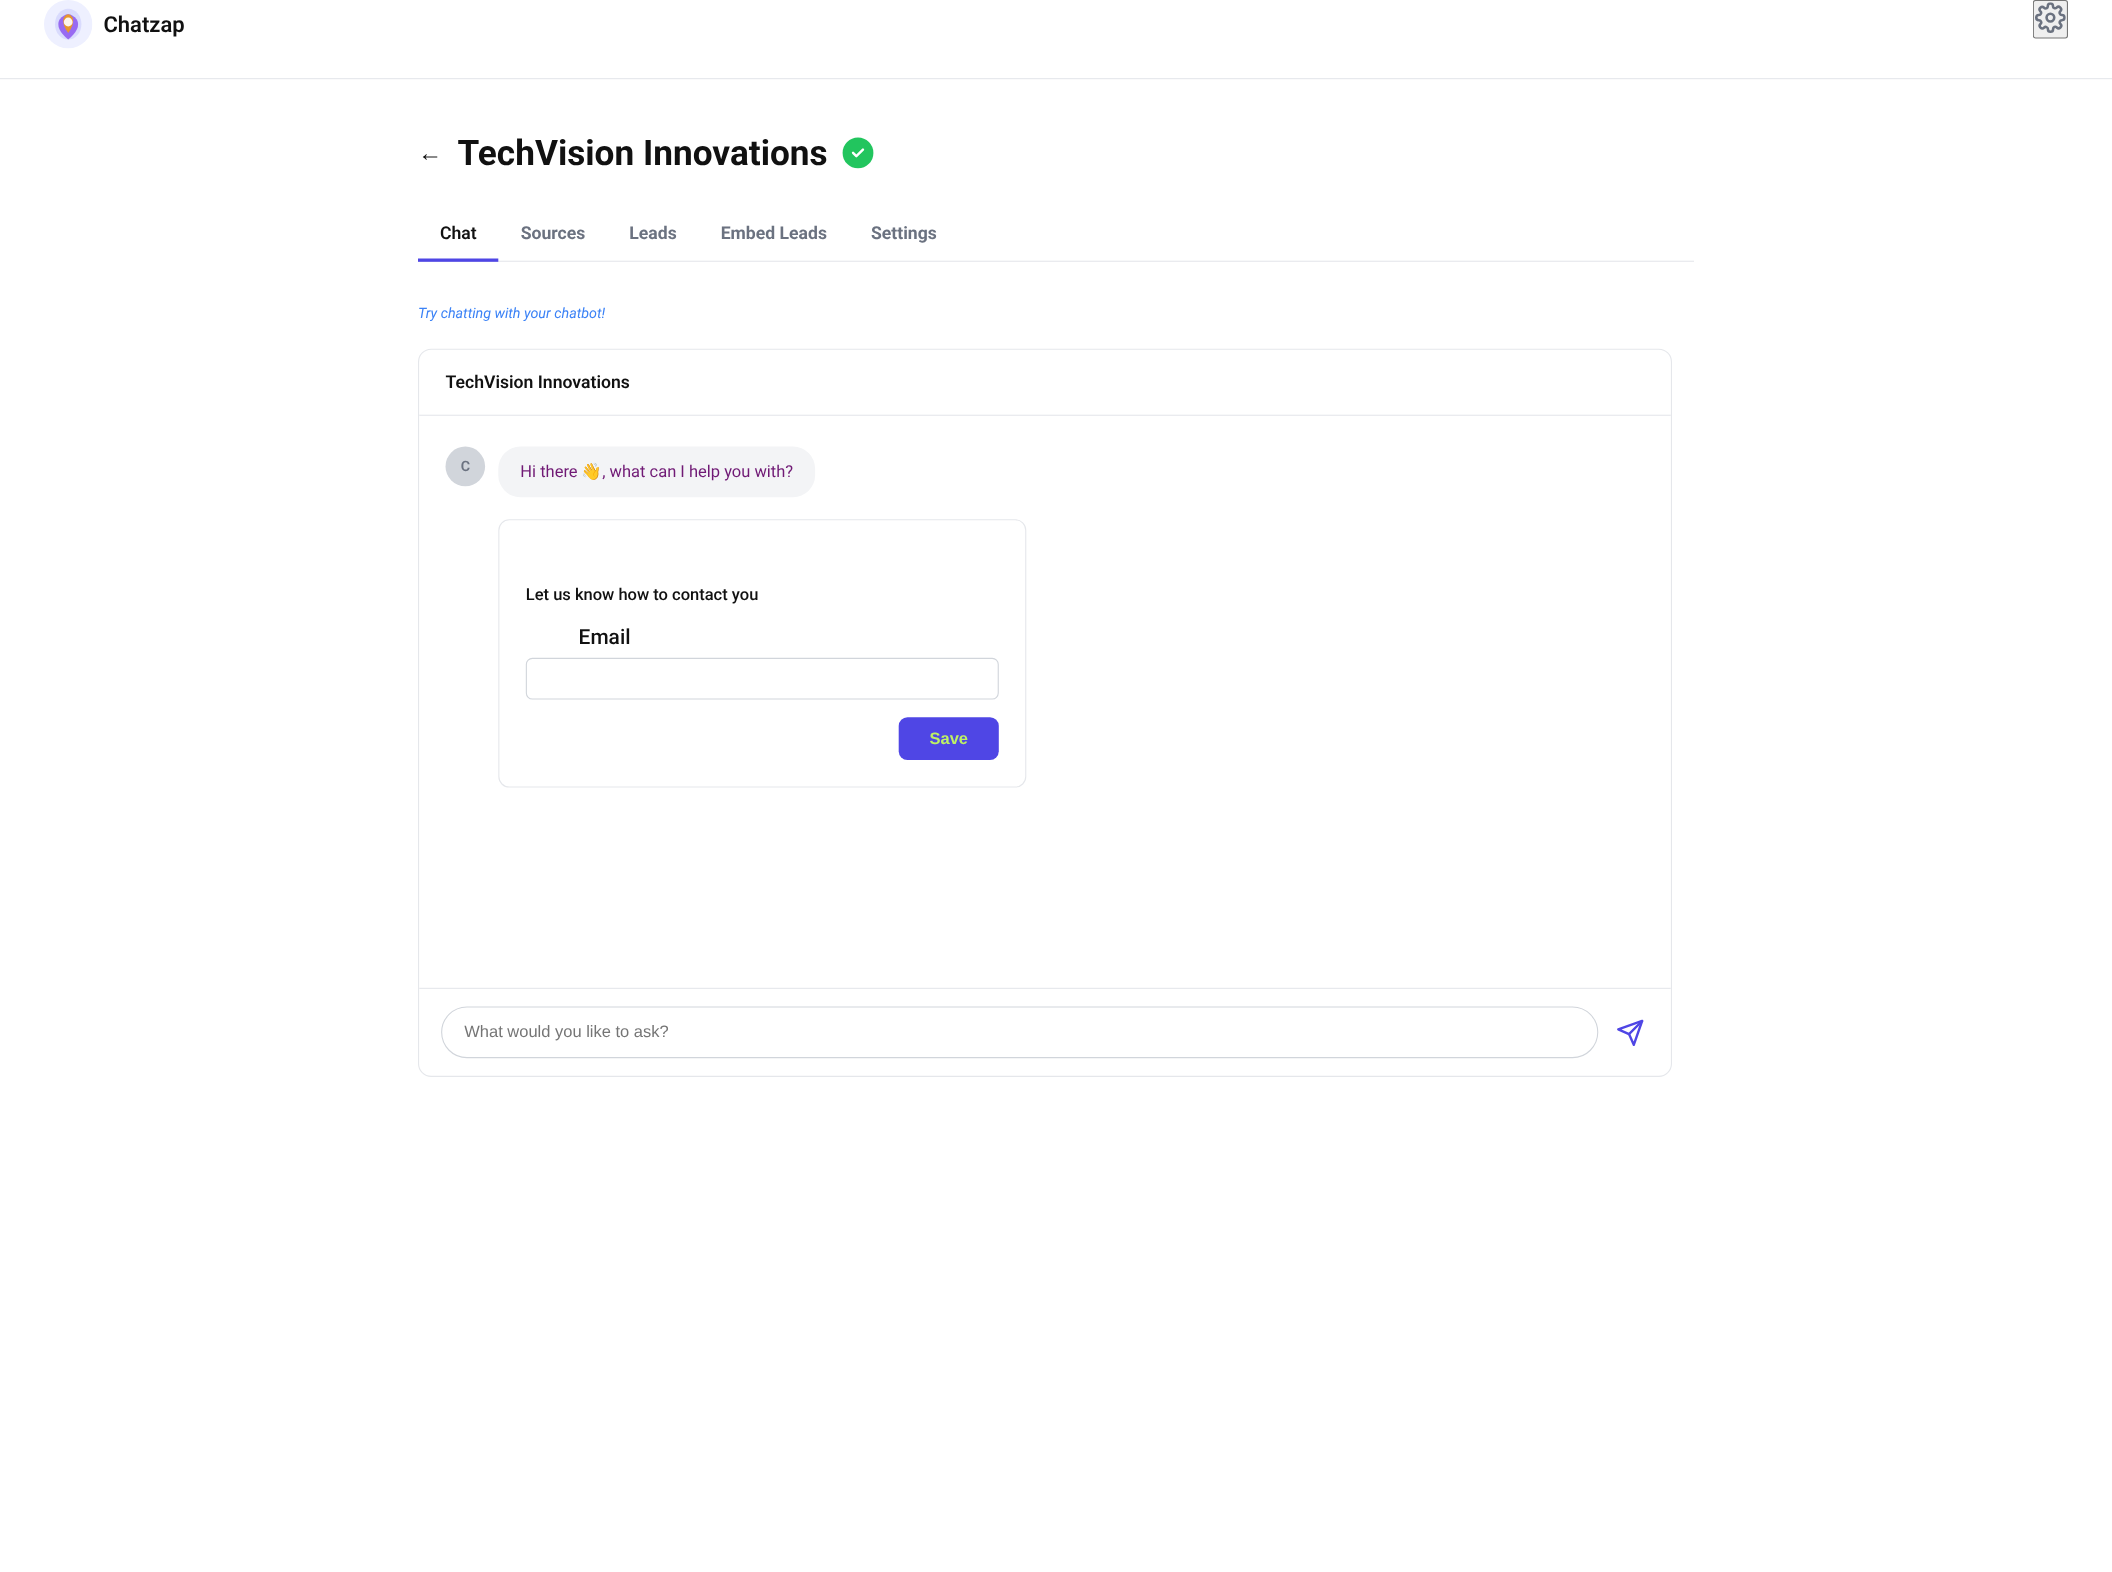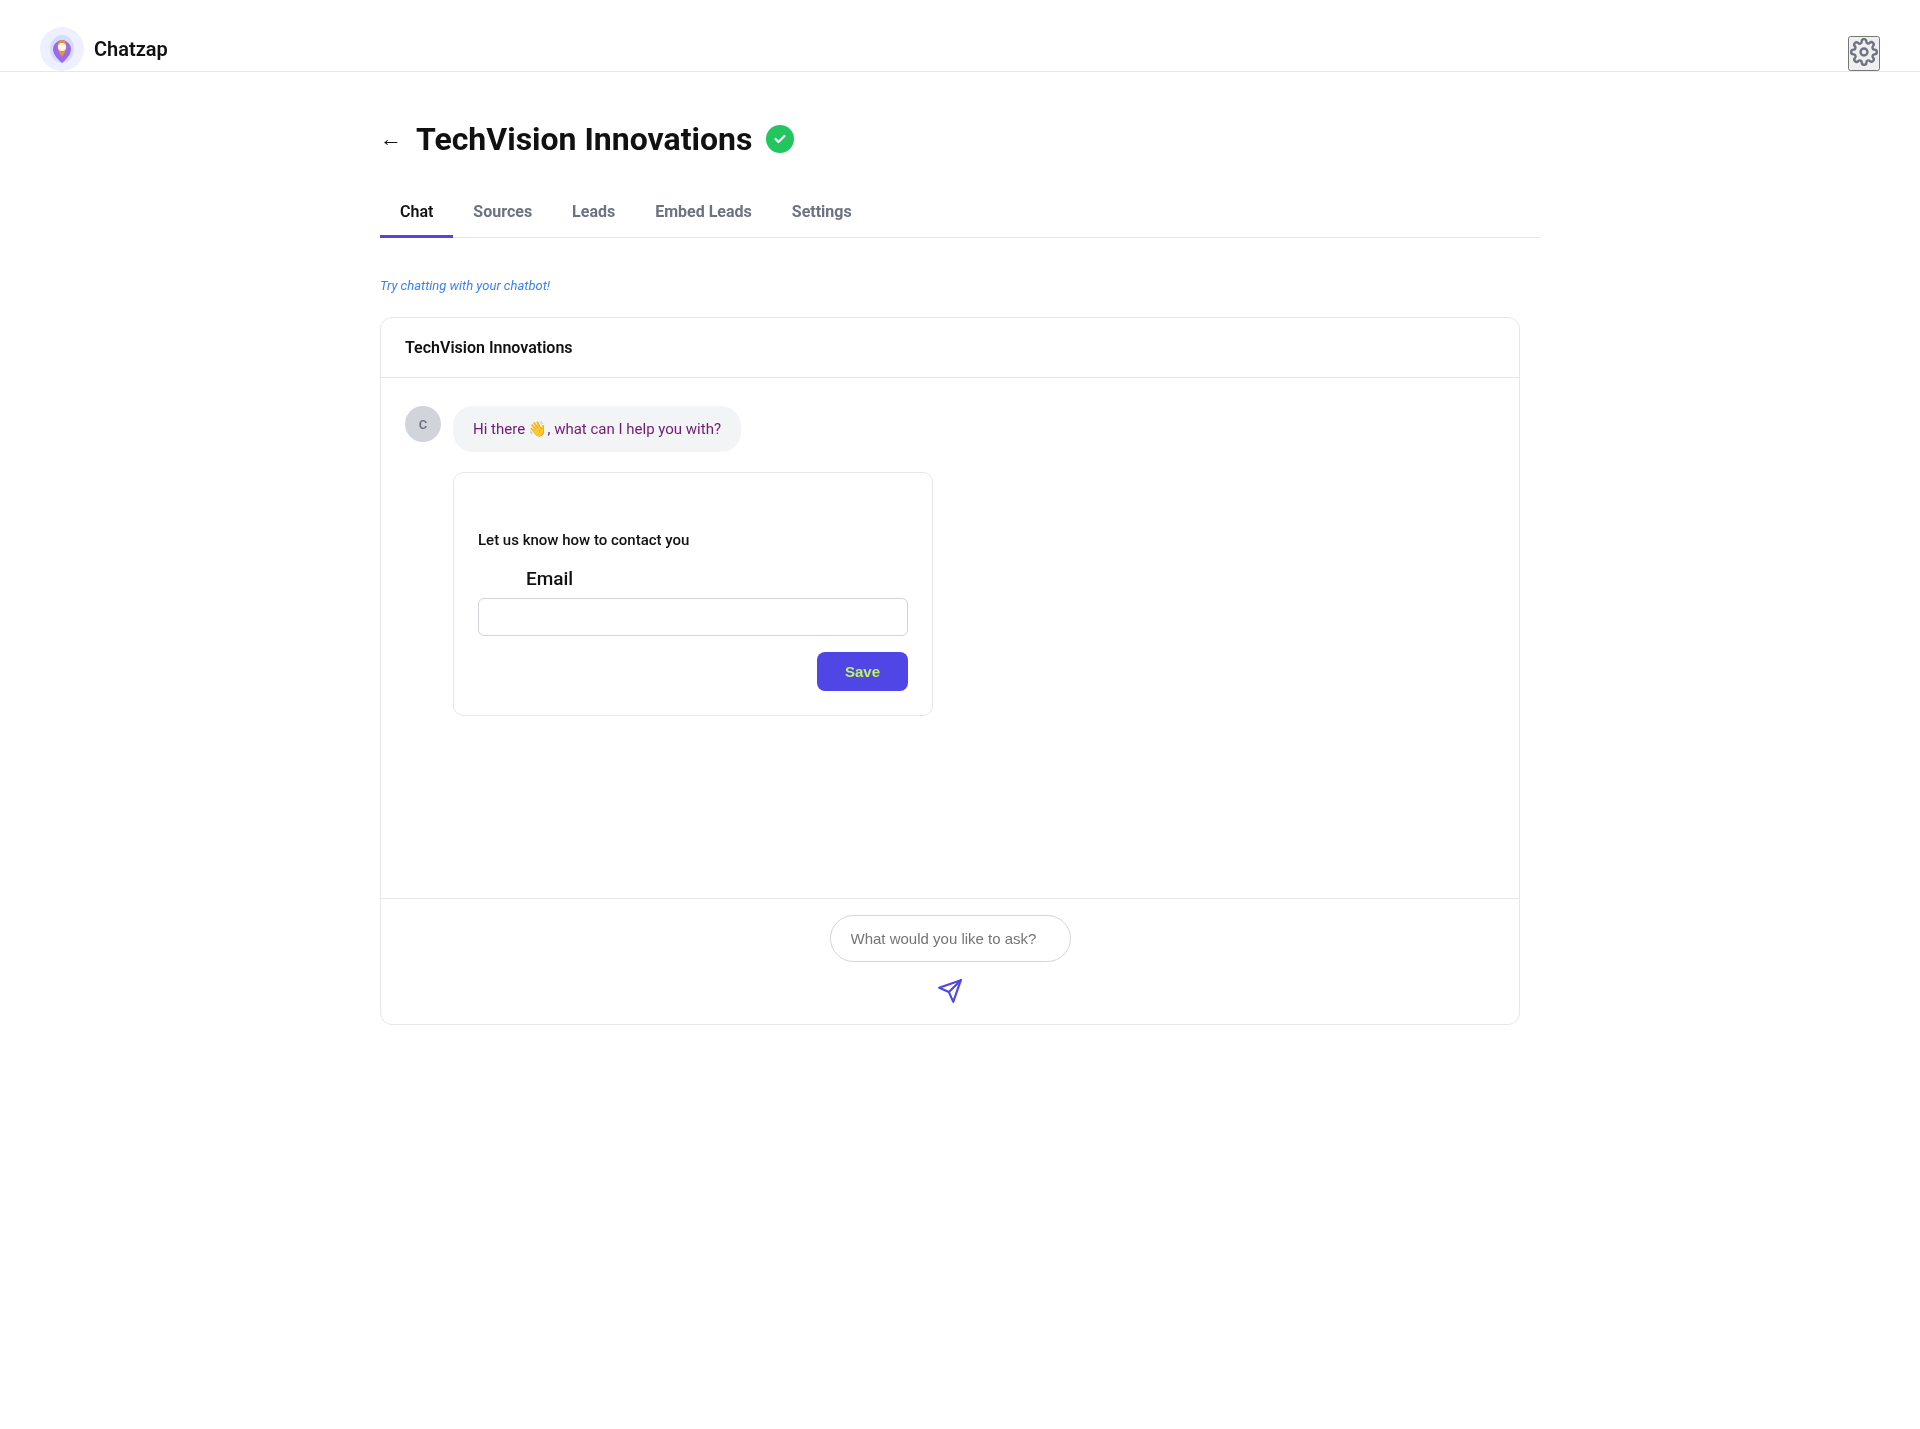--- a/index.html
+++ b/index.html
@@ -1,21 +1,21 @@
 <!DOCTYPE html>
 <html><head>
   <meta charset="utf-8">
   <style>
     * { box-sizing: border-box; margin: 0; padding: 0; }
     body { font-family: -apple-system, BlinkMacSystemFont, 'Segoe UI', Roboto, sans-serif; background: #fff; color: #111; }
 
     
     .header {
       display: flex;
-      align-items: flex-end;
+      align-items: flex-start;
       justify-content: space-between;
       padding: 0 40px;
       height: 72px;
       border-bottom: 1px solid #e5e7eb;
     }
     .header-left {
       display: flex;
       align-items: center;
       gap: 10px;
     }
@@ -206,21 +206,20 @@
       transition: background 0.15s;
     }
 
     
     .chat-input-area {
       padding: 16px 20px;
       border-top: 1px solid #e5e7eb;
       display: flex;
       align-items: center;
       gap: 12px;
-      flex-direction: column;
     }
     .chat-input {
       flex: 1;
       border: 1px solid #d1d5db;
       border-radius: 24px;
       padding: 14px 20px;
       font-size: 15px;
       color: #9ca3af;
       outline: none;
       background: #fff;

